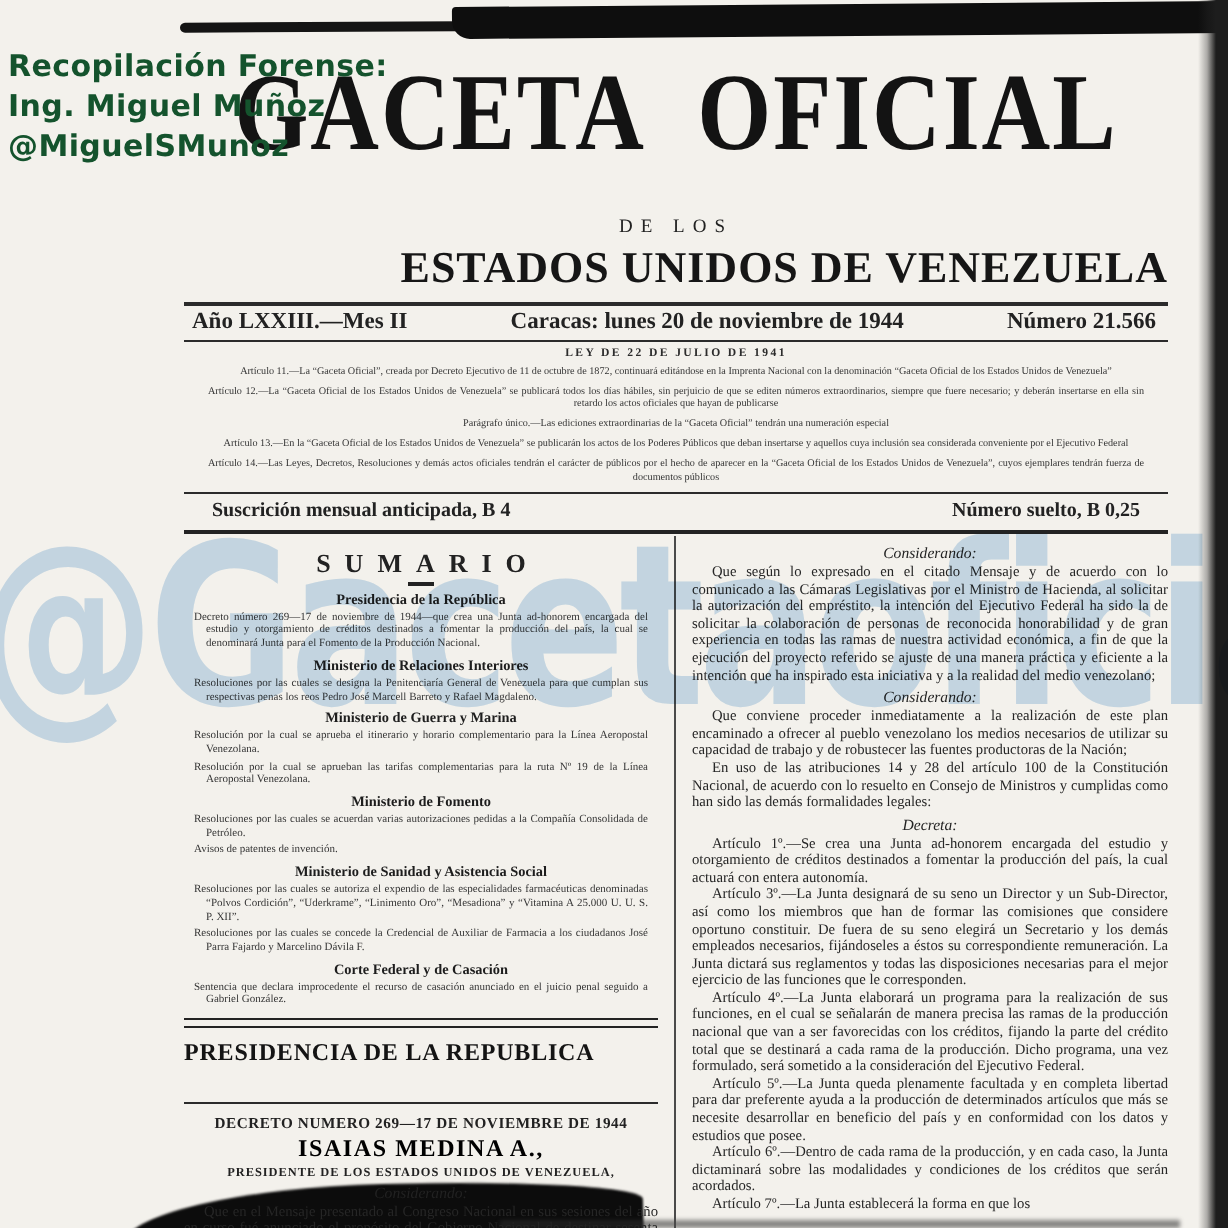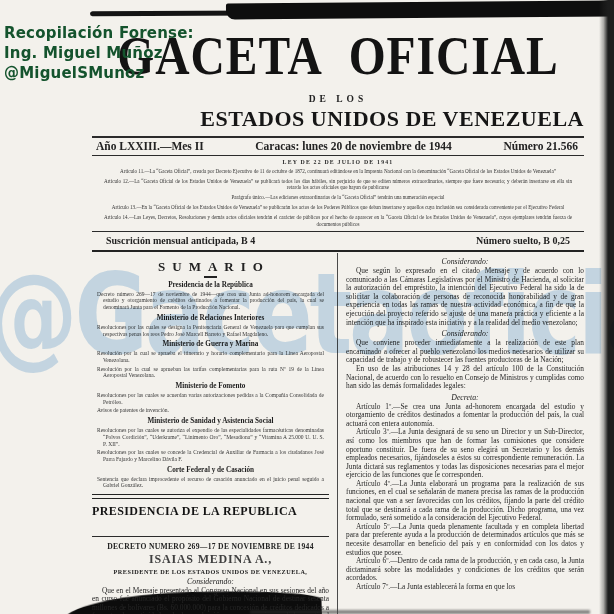--- a/index.html
+++ b/index.html
@@ -19,21 +19,21 @@
   .forensic{position:absolute;left:4px;top:10px;z-index:9;font-family:"DejaVu Sans","Liberation Sans",sans-serif;
       font-weight:bold;font-size:15px;line-height:1.32;color:#14532d;letter-spacing:.2px;margin-top:14px;}
   .sitemark{position:absolute;left:-12px;top:258px;z-index:8;pointer-events:none;white-space:nowrap;
       font-family:"DejaVu Sans","Liberation Sans",sans-serif;font-weight:bold;font-size:112px;line-height:1;
       letter-spacing:-4px;transform:scaleX(.8);transform-origin:left center;mix-blend-mode:multiply;}
   .sitemark .main{color:rgba(172,205,233,.6);}
   
   .content{position:absolute;left:92px;top:18px;width:492px;height:596px;overflow:hidden;}
   .masthead-title{text-align:center;font-weight:bold;font-size:49px;letter-spacing:1px;word-spacing:16px;
       color:#131313;transform:scale(.97,1.12);transform-origin:center top;margin-top:6px;}
-  .de-los{text-align:center;font-weight:bold;font-size:9.5px;letter-spacing:4px;margin-top:13px;}
+  .de-los{text-align:center;font-weight:normal;font-size:9.5px;letter-spacing:4px;margin-top:28px;}
   .subtitle{text-align:right;font-weight:bold;font-size:22px;letter-spacing:.5px;margin-top:2px;color:#161616;}
   .rule{height:1px;background:#2b2b2b;}
   .rule.r15{height:1.6px;}
   .rule.r25{height:2.6px;background:#232323;}
   .dateline{display:flex;justify-content:space-between;align-items:baseline;font-weight:bold;font-size:11.5px;
       padding:2px 6px 3px 4px;text-align:right;}
   .law{padding:1px 12px 0;}
   .law-head{text-align:center;font-weight:bold;font-size:5.8px;letter-spacing:1.2px;margin:2px 0 3px;color:#2c2c2c;}
   .law-par{font-size:5.1px;line-height:1.32;text-align:justify;text-align-last:center;margin:0 0 3.2px;color:#343434;}
   .subscription{display:flex;justify-content:space-between;font-weight:bold;font-size:10px;padding:3px 14px 4px;}
@@ -41,21 +41,21 @@
   .col{width:50%;overflow:hidden;box-sizing:border-box;}
   .col.left{padding-right:8px;border-right:1px solid #4a4a4a;}
   .col.right{padding-left:8px;}
   .sum-title{text-align:center;font-weight:bold;font-size:13px;letter-spacing:7px;margin:6px 0 1px;text-indent:7px;}
   .sum-dash{width:13px;height:1.6px;background:#222;margin:0 auto 3px;}
   .sum-head{text-align:center;font-weight:bold;font-size:7.2px;margin:3px 0 2px;color:#1d1d1d;}
   .sum-item{font-size:5.5px;line-height:1.22;text-align:justify;margin:0 5px 2px;padding-left:6px;text-indent:-6px;color:#363636;}
   .double-rule{margin-top:5px;height:2.4px;border-top:1.3px solid #232323;border-bottom:1.3px solid #232323;}
   .pres-head{text-align:left;font-weight:bold;font-size:12px;letter-spacing:.4px;margin:5px 0 17px;color:#141414;}
   .decree-line{text-align:center;font-weight:bold;font-size:7.6px;letter-spacing:.3px;margin:5px 0 1px;}
-  .pres-name{text-align:center;font-weight:bold;font-size:12px;letter-spacing:.8px;color:#404040;}
+  .pres-name{text-align:center;font-weight:bold;font-size:12px;letter-spacing:.8px;color:#000000;}
   .pres-title{text-align:center;font-weight:bold;font-size:6.2px;letter-spacing:.5px;margin:1px 0 1px;}
   .label-it{text-align:center;font-style:italic;font-size:7.8px;margin:2px 0 1px;}
   .bpar{font-size:7.35px;line-height:1.17;text-align:justify;text-indent:10px;margin:0;color:#262626;}
   .col.right .label-it:first-child{margin-top:4px;}
 </style>
 </head>
 <body>
 
 <div id="app">
 

